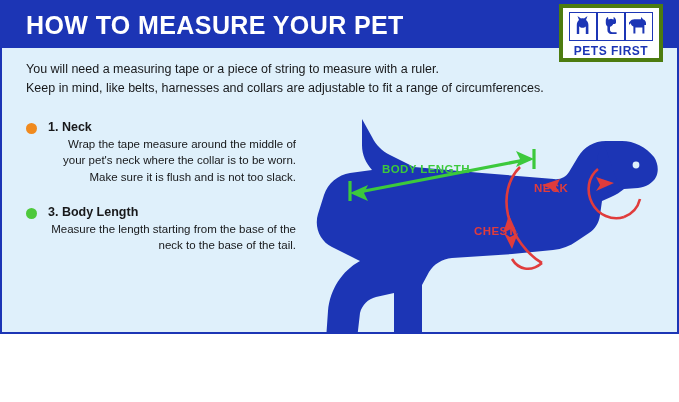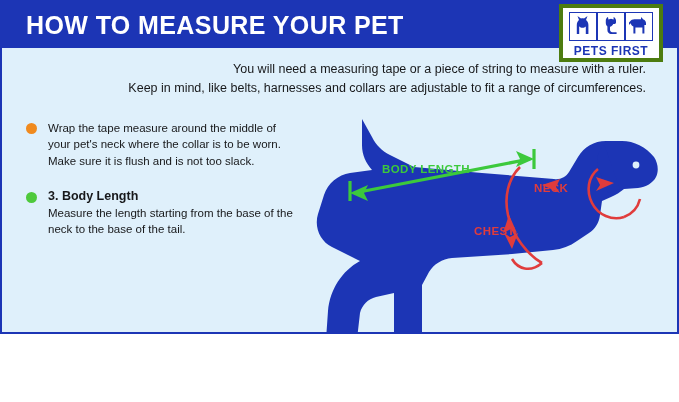--- a/index.html
+++ b/index.html
@@ -79,21 +79,20 @@
   }
   
   #intro {
     position: absolute;
     left: 24px;
     top: 58px;
     width: 620px;
     color: #17181a;
     font-size: 12.5px;
     line-height: 1.55;
-    text-align: right;
   }
   
   #steps {
     position: absolute;
     left: 24px;
     top: 118px;
     width: 270px;
   }
   .step {
     position: relative;
@@ -111,20 +110,21 @@
   .step-title {
     font-size: 12.5px;
     font-weight: bold;
     color: #17181a;
     margin-bottom: 2px;
   }
   .step-desc {
     font-size: 11.5px;
     line-height: 1.42;
     color: #17181a;
+    text-align: right;
   }
   
   #illustration {
     position: absolute;
     left: 300px;
     top: 95px;
     width: 370px;
     height: 300px;
   }
   .diagram-label {
@@ -169,20 +169,21 @@
   </div>
 
   <div id="intro">
     <div>You will need a measuring tape or a piece of string to measure with a ruler.</div>
     <div>Keep in mind, like belts, harnesses and collars are adjustable to fit a range of circumferences.</div>
   </div>
 
   <div id="steps">
     <div class="step">
       <span class="bullet" style="background:#f08a1e"></span>
+      <div class="step-title">1. Neck</div>
       <div class="step-desc">Wrap the tape measure around the middle of your pet's neck where the collar is to be worn. Make sure it is flush and is not too slack.</div>
     </div>
     <div class="step">
       <span class="bullet" style="background:#4ec93c"></span>
       <div class="step-title">3. Body Length</div>
       <div class="step-desc">Measure the length starting from the base of the neck to the base of the tail.</div>
     </div>
   </div>
 
   <div id="illustration">

